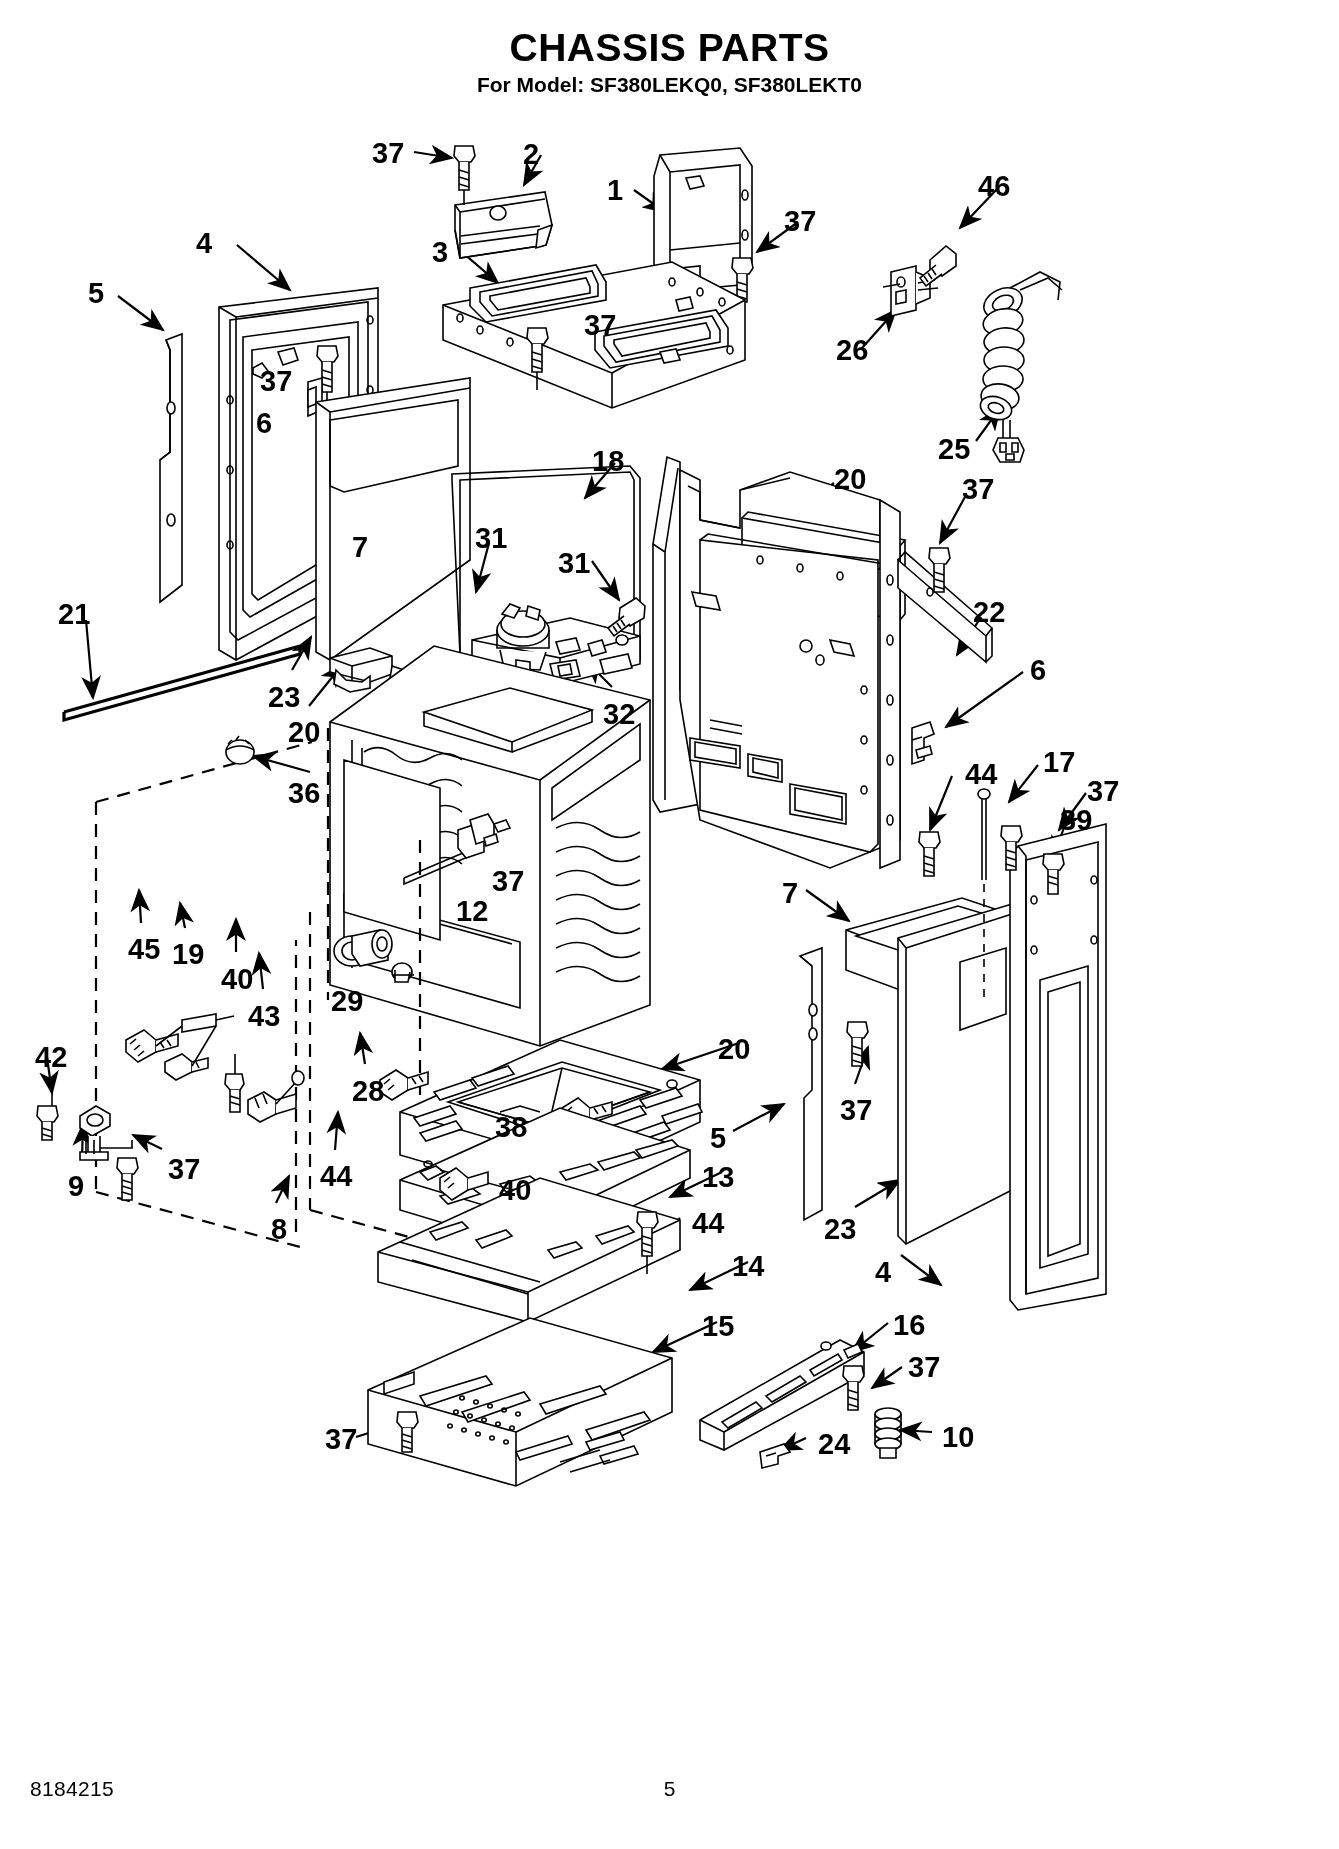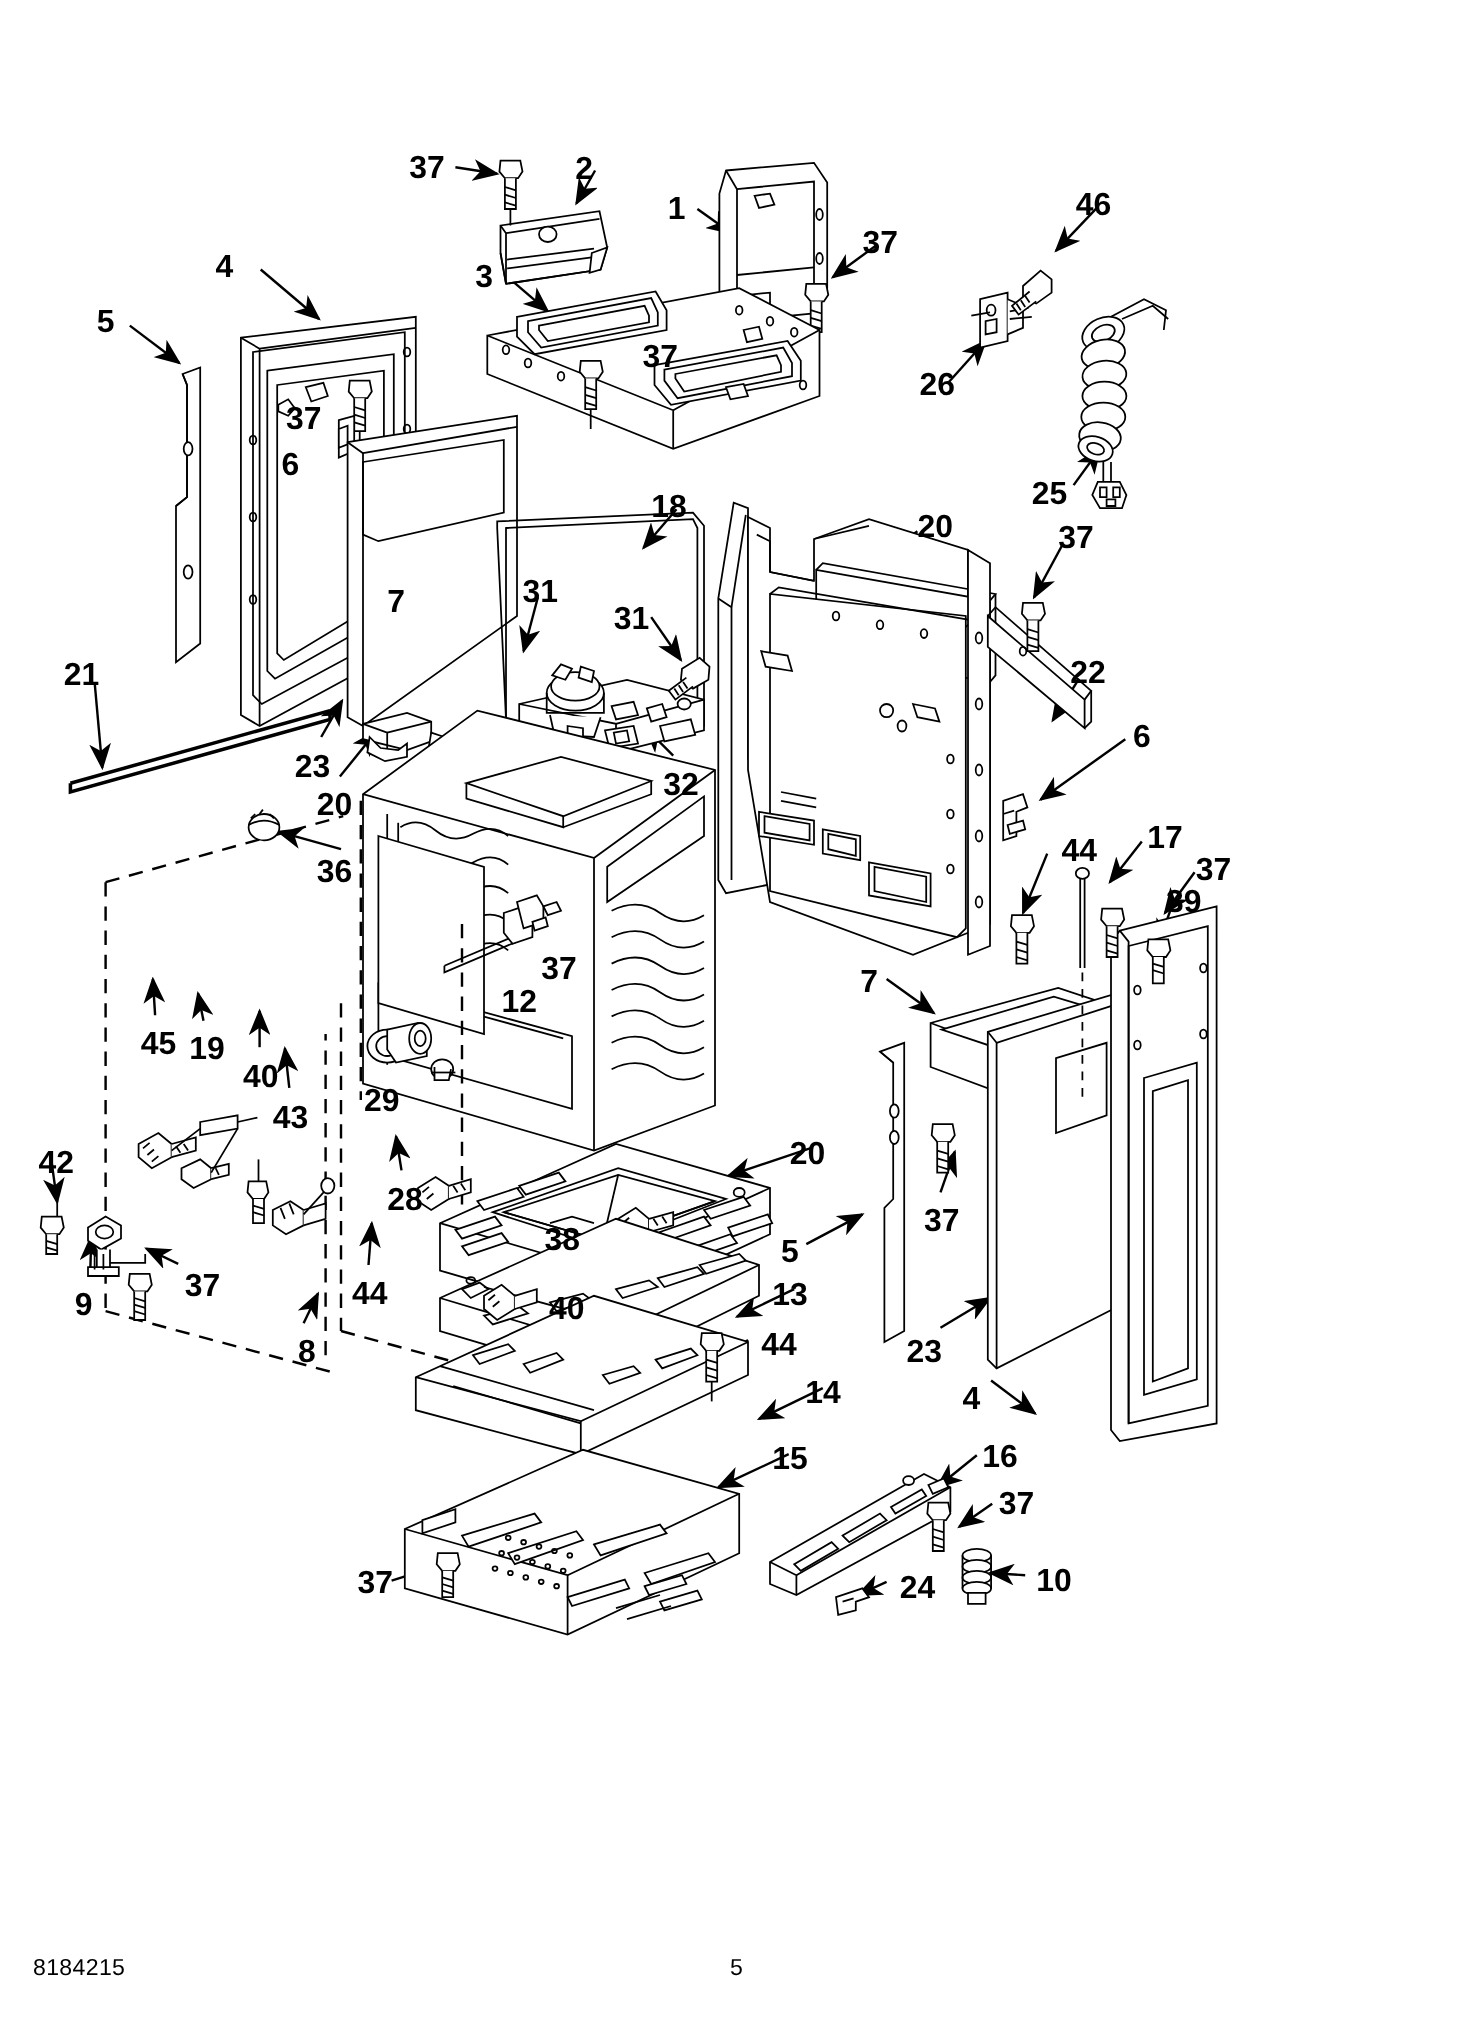--- a/index.html
+++ b/index.html
@@ -91,20 +91,22 @@
   .thick { stroke-width: 3.2; }
   .dash { stroke-dasharray: 13 9; }
   .dash2 { stroke-dasharray: 8 7; }
 </style>
 </head>
 <body>
 
 <div id="page">
 
   <div id="header">
+    <div id="doc-title">CHASSIS PARTS</div>
+    <div id="doc-model">For Model: SF380LEKQ0, SF380LEKT0</div>
   </div>
 
   <div id="drawing">
   <svg width="1339" height="1849" viewBox="0 0 1339 1849" xmlns="http://www.w3.org/2000/svg">
 
     <defs>
       <marker id="ah" markerWidth="11" markerHeight="9" refX="10" refY="4.5" orient="auto">
         <path d="M0,0 L11,4.5 L0,9 L3,4.5 Z" fill="#000"></path>
       </marker>
     </defs>

